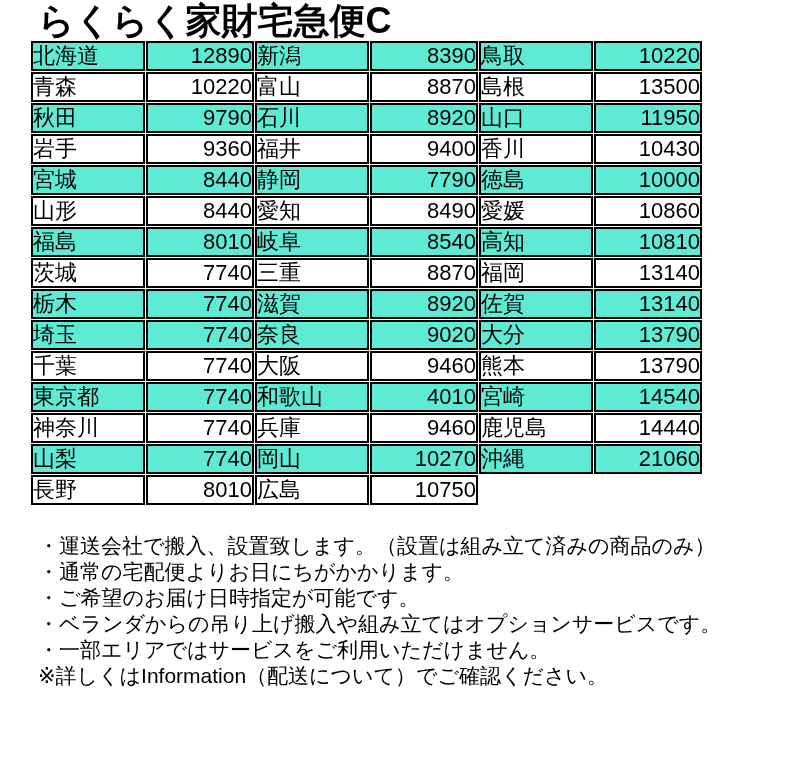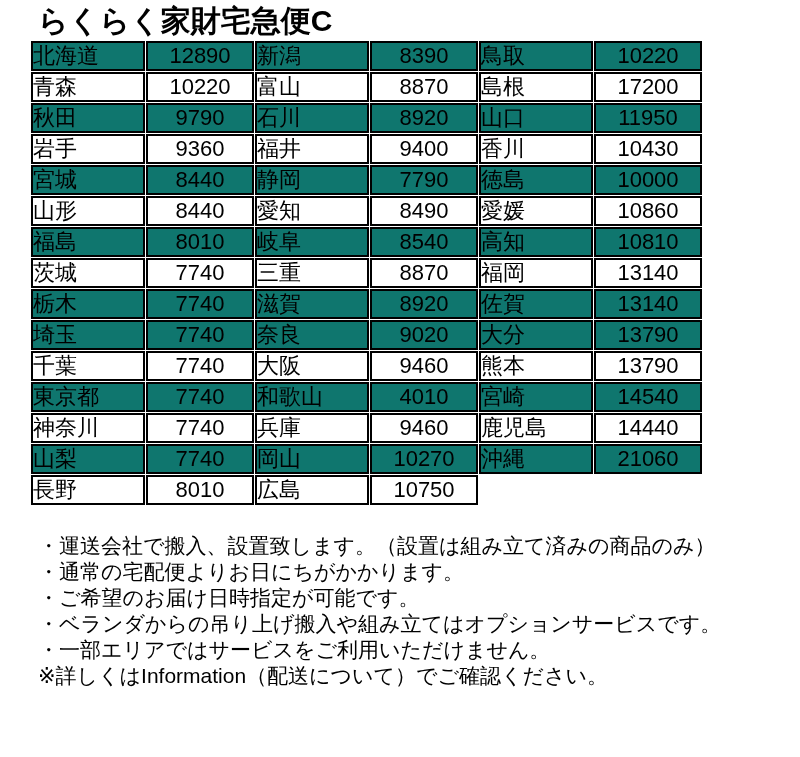--- a/index.html
+++ b/index.html
@@ -11,43 +11,43 @@
   }
   .page {
     position: relative;
     width: 800px;
     height: 757px;
     background: #ffffff;
     overflow: hidden;
   }
   .title {
     margin: 4px 0 0 38px;
-    font-size: 30px;
+    font-size: 36px;
     font-weight: bold;
     line-height: 34px;
     white-space: nowrap;
   }
   table.fees {
     margin: 2px 0 0 30px;
     border-collapse: separate;
     border-spacing: 1px;
     table-layout: fixed;
   }
   table.fees td {
     border: 2px solid #000000;
     height: 26px;
     line-height: 26px;
     font-size: 22px;
     padding: 0;
     white-space: nowrap;
     overflow: hidden;
   }
   td.name  { width: 110px; padding-left: 5px; text-align: left; }
-  td.val   { width: 104px; padding-right: 5px; text-align: center; }
-  tr.shade td { background: #0f766e; }
+  td.val   { width: 104px; padding-right: 5px; text-align: right; }
+  tr.shade td { background: #5eead4; }
   tr.plain td { background: #ffffff; }
   table.fees td.empty {
     border: none;
     background: transparent;
   }
   .notes {
     margin: 27px 0 0 38px;
     font-size: 21px;
     line-height: 26px;
   }
@@ -69,21 +69,21 @@
         <td class="val">8390</td>
         <td class="name">鳥取</td>
         <td class="val">10220</td>
       </tr>
       <tr class="plain">
         <td class="name">青森</td>
         <td class="val">10220</td>
         <td class="name">富山</td>
         <td class="val">8870</td>
         <td class="name">島根</td>
-        <td class="val">17200</td>
+        <td class="val">13500</td>
       </tr>
       <tr class="shade">
         <td class="name">秋田</td>
         <td class="val">9790</td>
         <td class="name">石川</td>
         <td class="val">8920</td>
         <td class="name">山口</td>
         <td class="val">11950</td>
       </tr>
       <tr class="plain">

